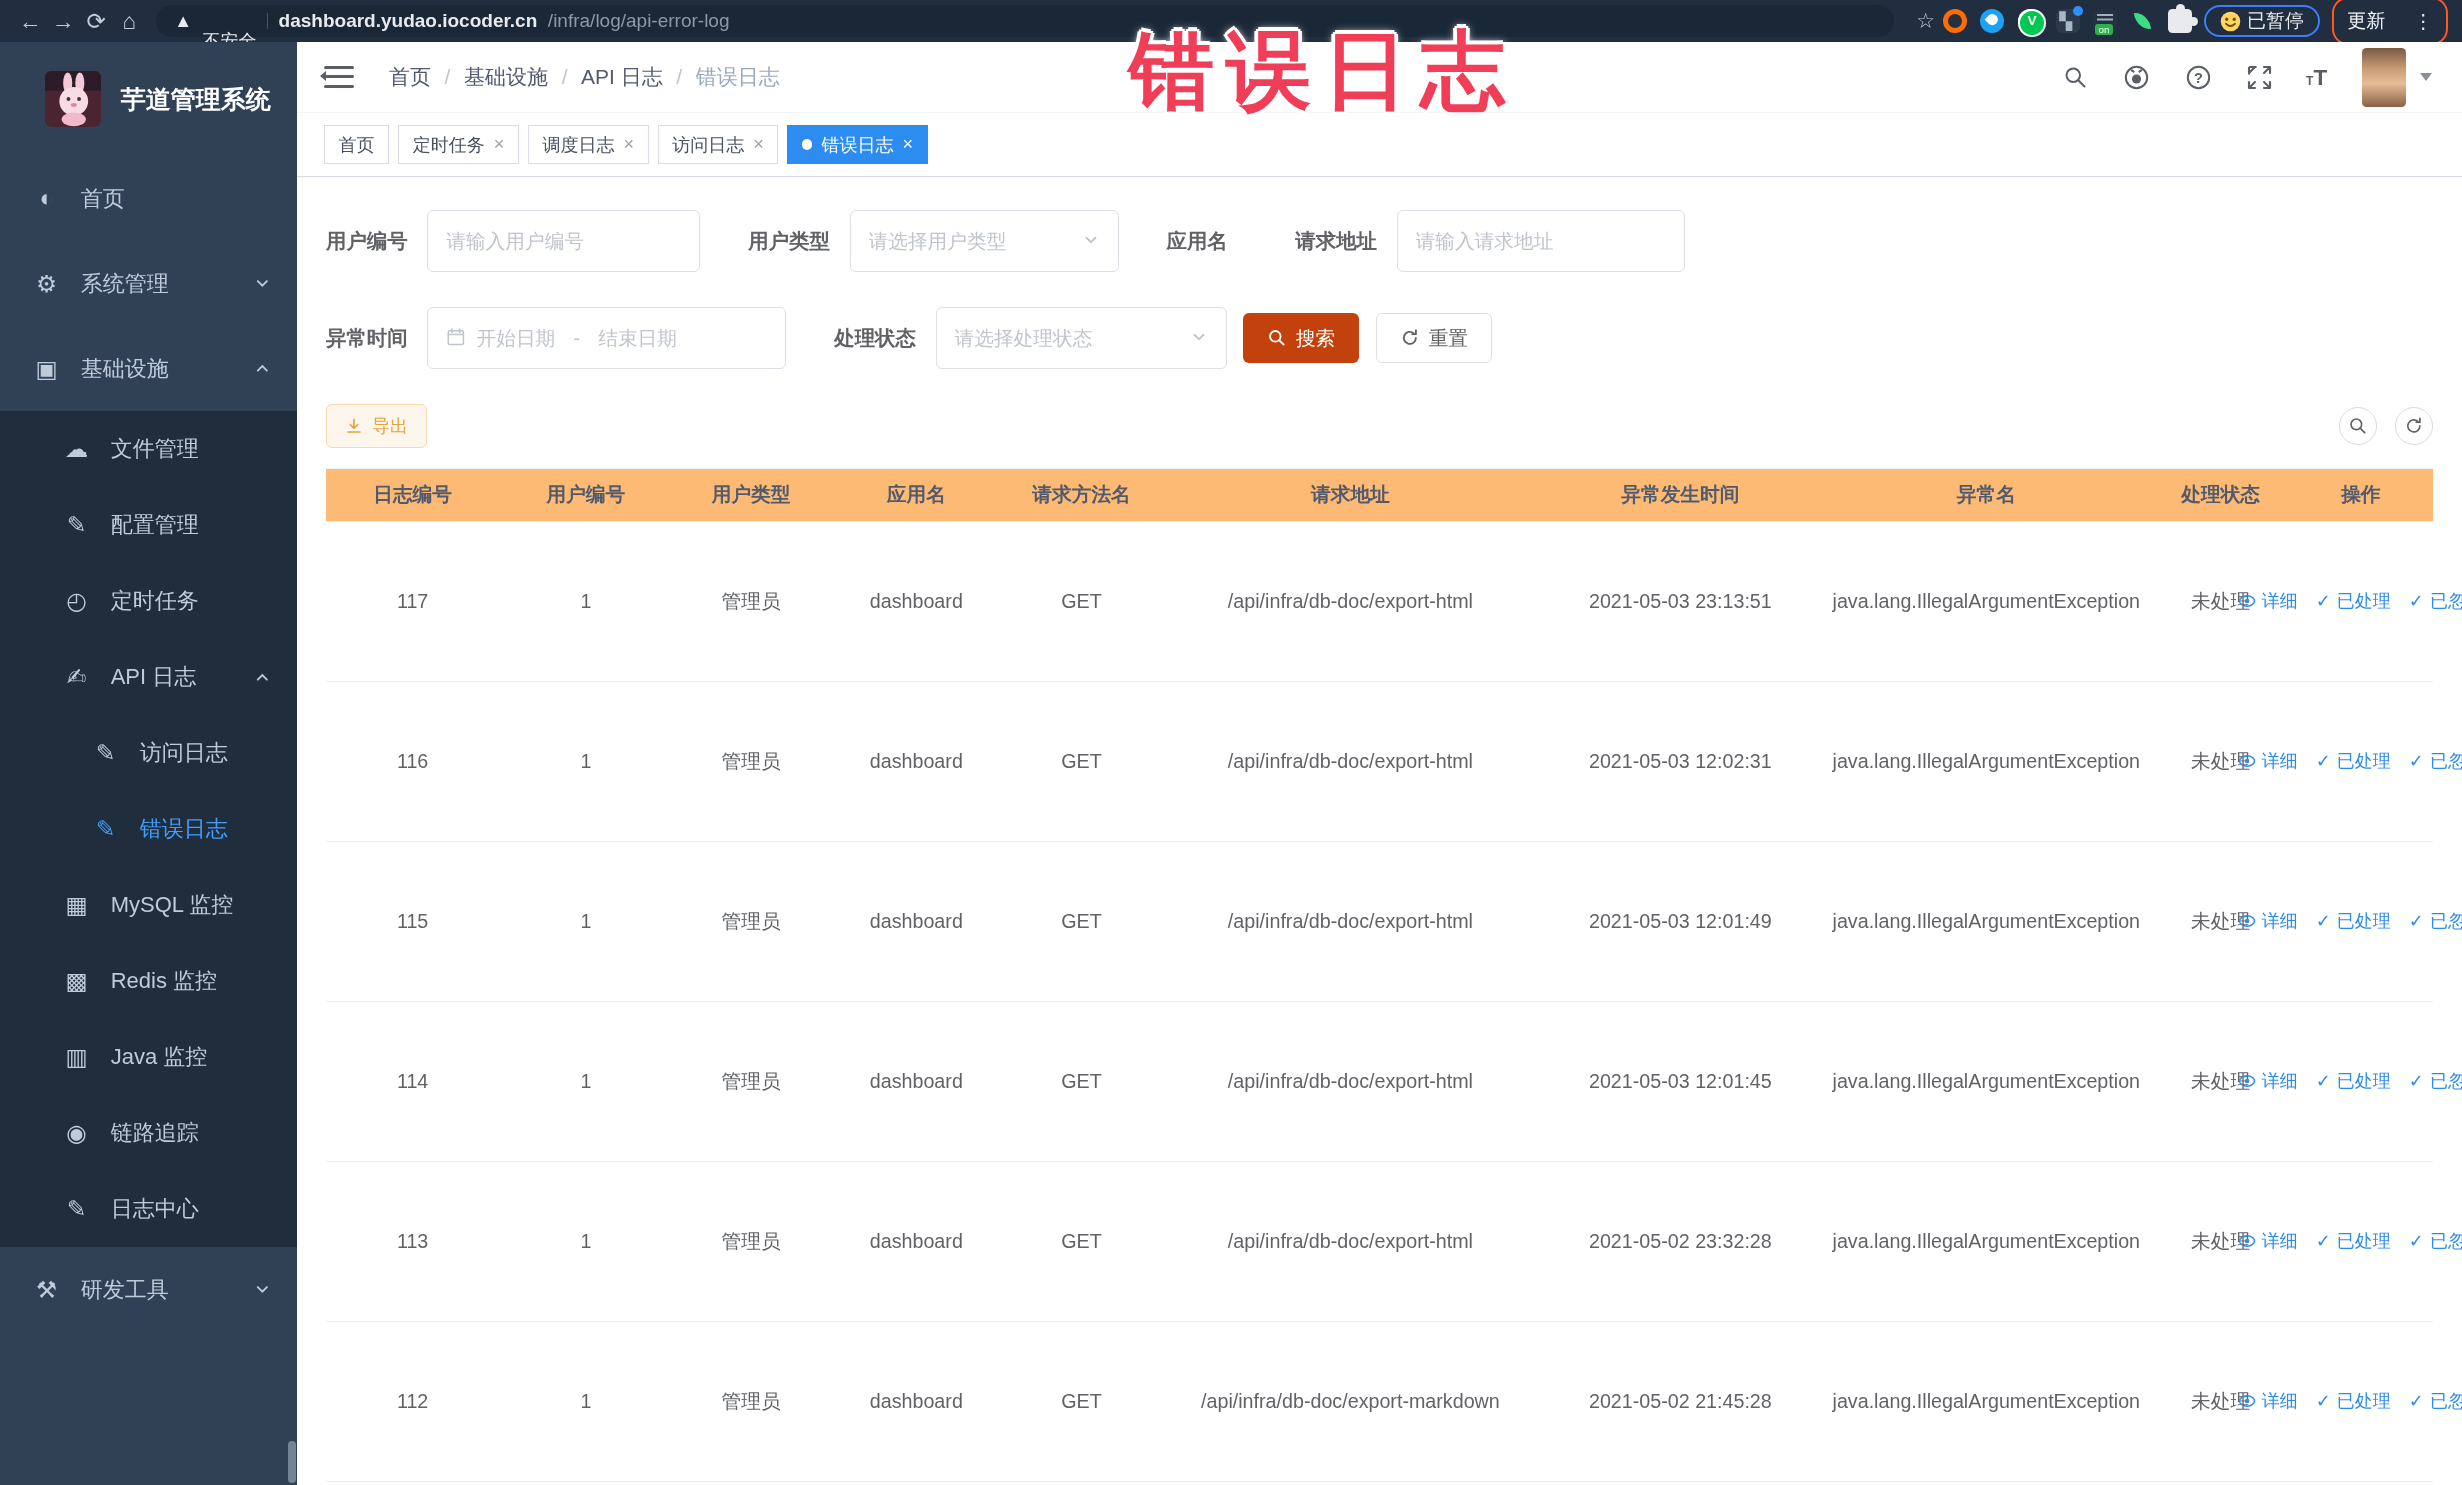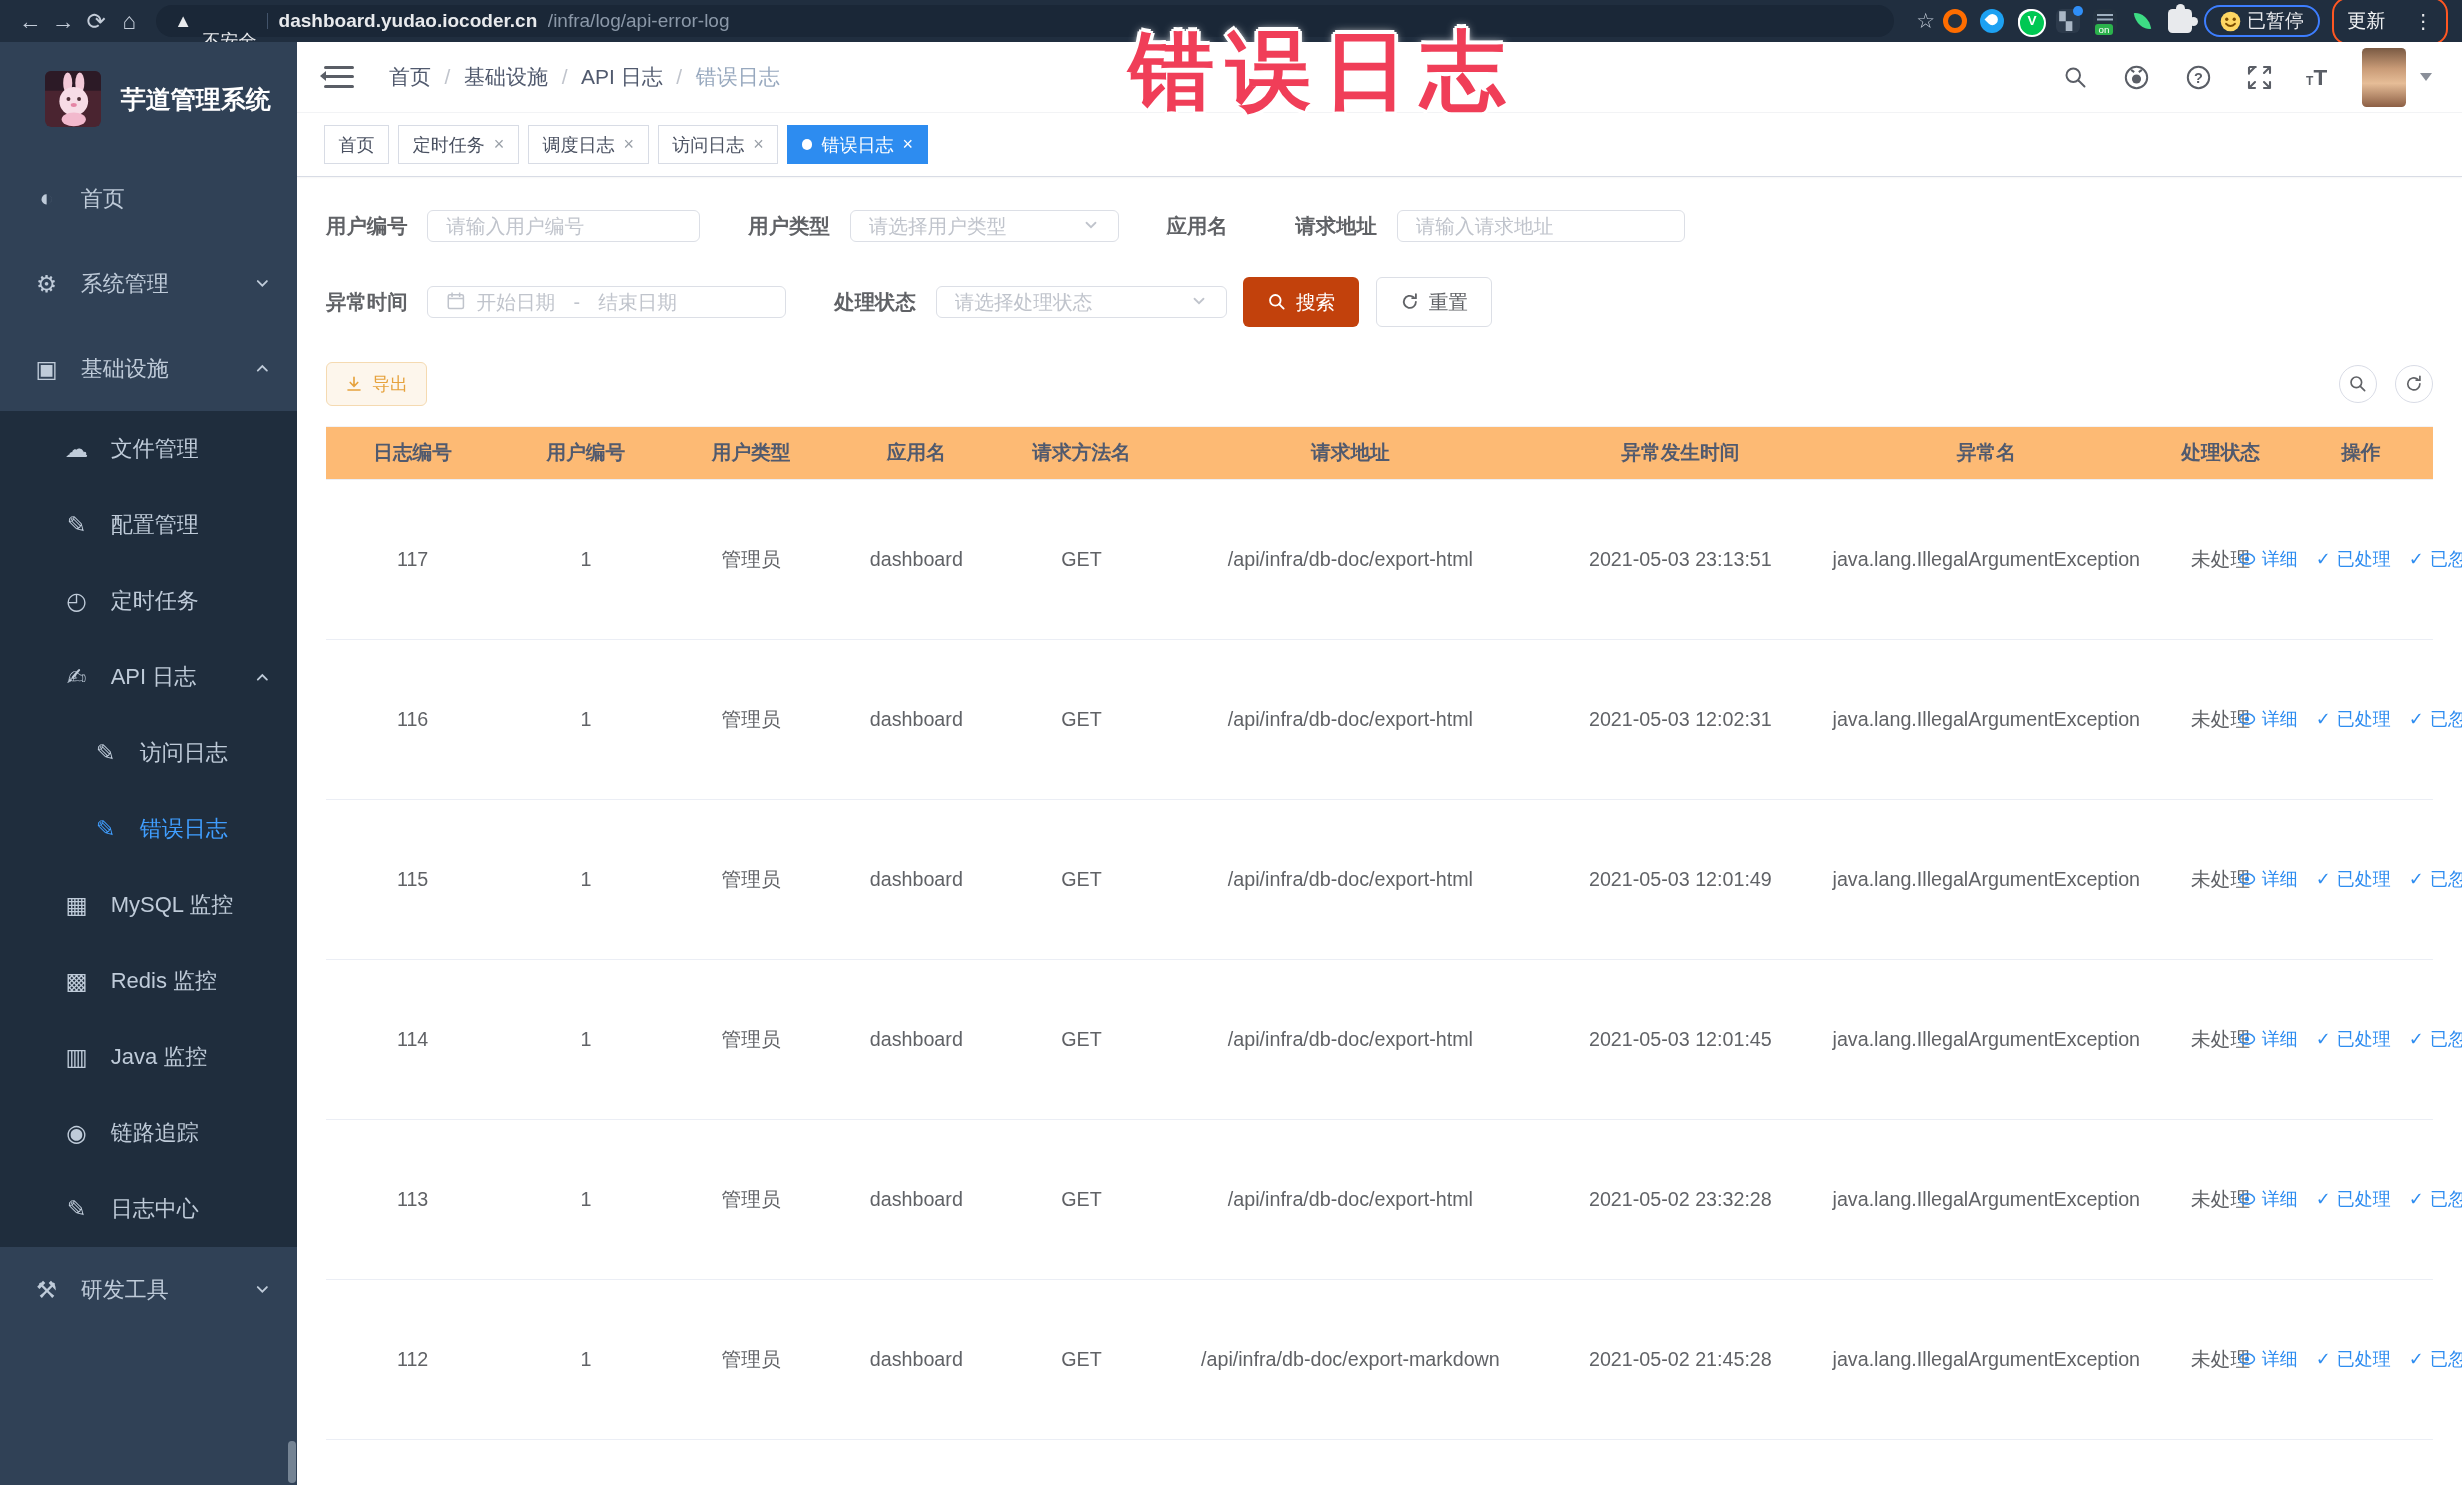--- a/index.html
+++ b/index.html
@@ -84,21 +84,21 @@
   .tag .x { font-size:18px; color:#9aa0a8; }
   .tag.active { background:#2d8cf0; border-color:#2d8cf0; color:#fff; }
   .tag.active .x { color:#fff; }
   .tag .dot { width:10.6px; height:10.6px; border-radius:50%; background:#fff; }
 
   .content { padding:33px 29px 0 29px; flex:1; min-height:0; }
 
   
   .frow { display:flex; align-items:center; margin-bottom:35px; }
   .flabel { font-size:20.4px; font-weight:bold; color:#606266; margin-right:19.7px; white-space:nowrap; }
-  .input { height:32px; border:0.8px solid #dcdfe6; border-radius:6px; background:#fff; display:flex; align-items:center; padding:0 18px; gap:10.6px; }
+  .input { height:62px; border:0.8px solid #dcdfe6; border-radius:6px; background:#fff; display:flex; align-items:center; padding:0 18px; gap:10.6px; }
   .input .ph { color:#c0c4cc; font-size:19.7px; white-space:nowrap; overflow:hidden; }
   .input .arrow { margin-left:auto; }
   .gap64 { width:48px; flex:0 0 auto; }
   .btn { height:50px; border-radius:6px; display:flex; align-items:center; gap:9px; font-size:19.7px; padding:0 23px; cursor:pointer; border:0.8px solid transparent; }
   .btn.primary { background:#c2410c; color:#fff; }
   .btn.plain { background:#fff; border-color:#dcdfe6; color:#606266; }
   .btn.warn { height:44px; background:#fdf6ec; border-color:#f5dab1; color:#e6a23c; font-size:18px; padding:0 18px; }
 
   .toolbar-row { display:flex; align-items:center; justify-content:space-between; margin:7.6px 0 19.7px 0; }
   .round-btns { display:flex; gap:18px; }

